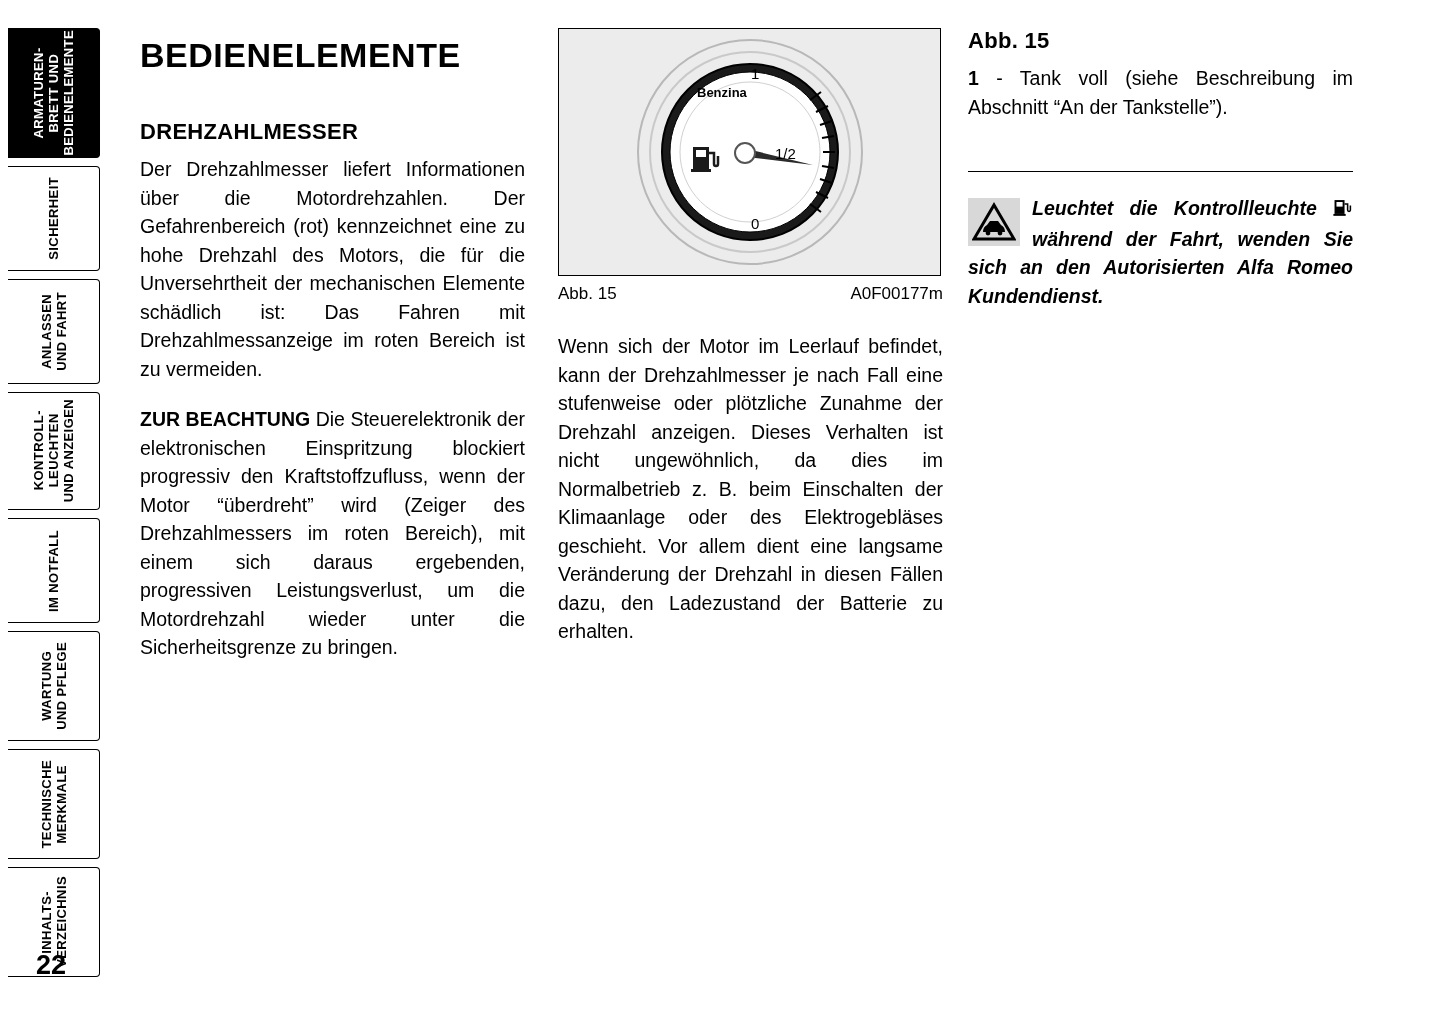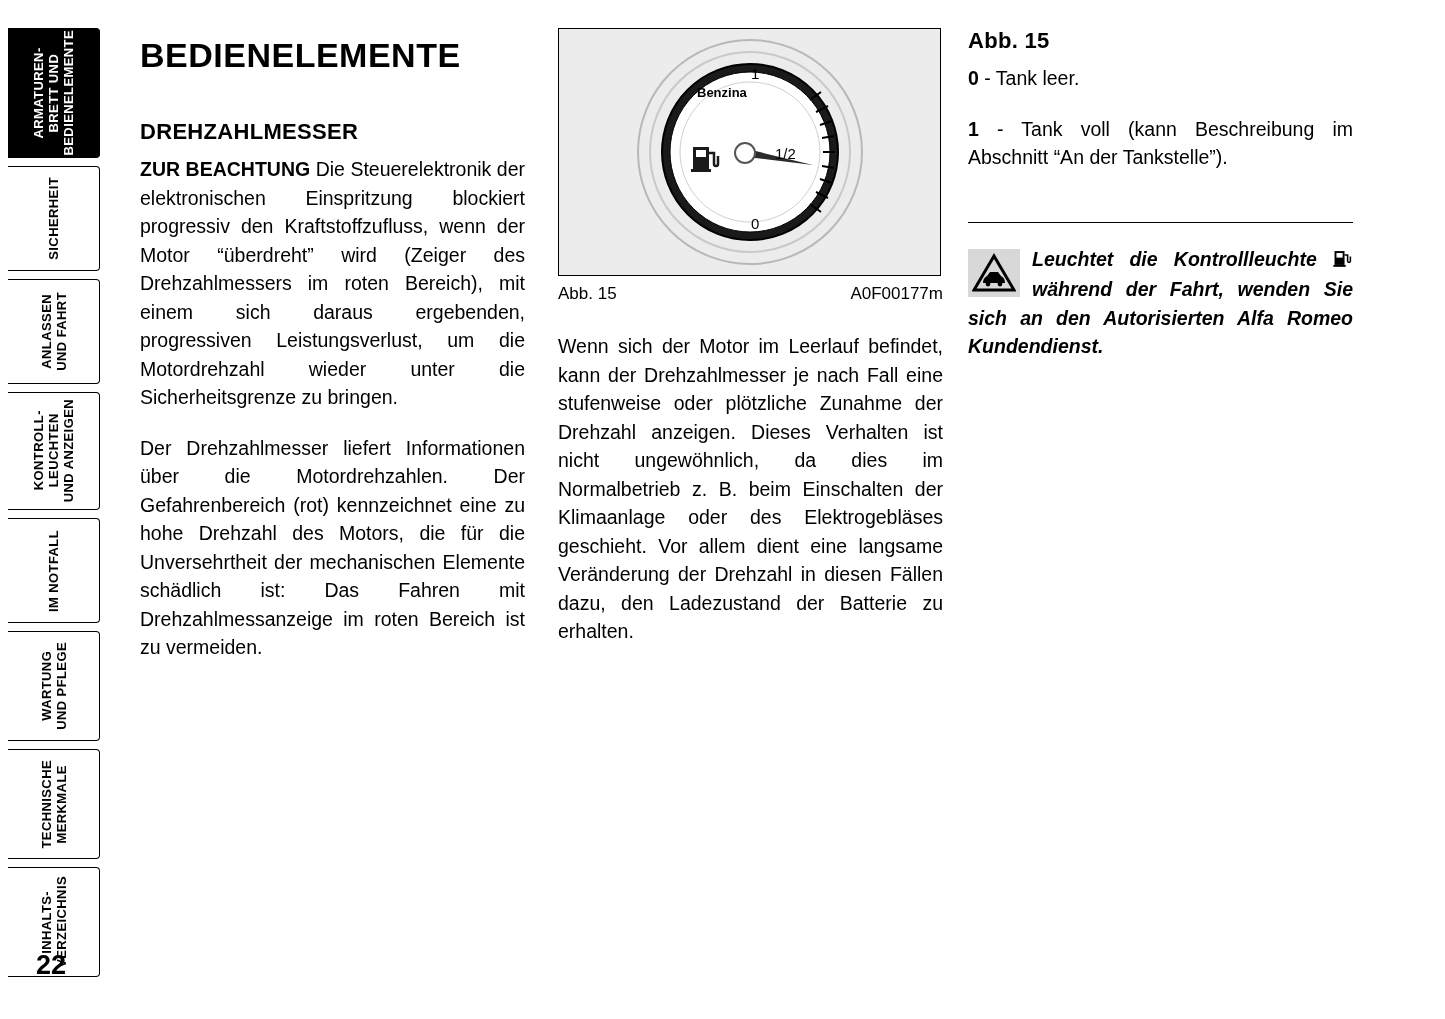--- a/index.html
+++ b/index.html
@@ -208,23 +208,23 @@
   <div id="page-number">22</div>
 </div>
 
 <div id="content">
 
   <div class="col" id="col1">
     <h1 class="page-title">BEDIENELEMENTE</h1>
 
     <h2 class="section-title">DREHZAHLMESSER</h2>
 
+    <p class="body">Der Drehzahlmesser liefert Informationen über die Motordrehzahlen. Der Gefahrenbereich (rot) kennzeichnet eine zu hohe Drehzahl des Motors, die für die Unversehrtheit der mechanischen Elemente schädlich ist: Das Fahren mit Drehzahlmessanzeige im roten Bereich ist zu vermeiden.</p>
+
     <p class="body"><span class="lead-bold">ZUR BEACHTUNG</span><span> Die Steuerelektronik der elektronischen Einspritzung blockiert progressiv den Kraftstoffzufluss, wenn der Motor “überdreht” wird (Zeiger des Drehzahlmessers im roten Bereich), mit einem sich daraus ergebenden, progressiven Leistungsverlust, um die Motordrehzahl wieder unter die Sicherheitsgrenze zu bringen.</span></p>
-
-    <p class="body">Der Drehzahlmesser liefert Informationen über die Motordrehzahlen. Der Gefahrenbereich (rot) kennzeichnet eine zu hohe Drehzahl des Motors, die für die Unversehrtheit der mechanischen Elemente schädlich ist: Das Fahren mit Drehzahlmessanzeige im roten Bereich ist zu vermeiden.</p>
   </div>
 
   <div class="col" id="col2">
 
     <div class="figure-box">
       <div class="gauge-wrap">
         <svg width="230" height="230" viewBox="0 0 230 230">
           <circle cx="115" cy="115" r="112" fill="none" stroke="#b8b8b8" stroke-width="2"></circle>
           <circle cx="115" cy="115" r="100" fill="none" stroke="#c9c9c9" stroke-width="2"></circle>
           <circle cx="115" cy="115" r="88" fill="#1a1a1a" stroke="#000000" stroke-width="2"></circle>
@@ -269,23 +269,22 @@
     <p class="body">Wenn sich der Motor im Leerlauf befindet, kann der Drehzahlmesser je nach Fall eine stufenweise oder plötzliche Zunahme der Drehzahl anzeigen. Dieses Verhalten ist nicht ungewöhnlich, da dies im Normalbetrieb z. B. beim Einschalten der Klimaanlage oder des Elektrogebläses geschieht. Vor allem dient eine langsame Veränderung der Drehzahl in diesen Fällen dazu, den Ladezustand der Batterie zu erhalten.</p>
   </div>
 
   <div class="col" id="col3">
 
     <h2 class="section-title">
       <span class="line2">Abb. 15</span>
     </h2>
 
 
-    <p class="body"><span class="lead-bold">0</span><span> - Tank leer.</span></p>
-
-    <p class="body"><span class="lead-bold">1</span><span> - Tank voll (kann Beschreibung im Abschnitt “An der Tankstelle”).</span></p>
+
+    <p class="body"><span class="lead-bold">1</span><span> - Tank voll (siehe Beschreibung im Abschnitt “An der Tankstelle”).</span></p>
 
 
     <div class="note">
       <div class="note-rule"></div>
       <div class="note-icon">
         <svg width="44" height="40" viewBox="0 0 44 40">
           <path d="M22 3 L42 37 L2 37 Z" fill="none" stroke="#000000" stroke-width="3"></path>
           <g transform="translate(9,17)">
             <path d="M2 13 q0-5 4-7 l3-4 h8 l3 4 q4 2 4 7 z" fill="#000000"></path>
             <circle cx="7" cy="14" r="2.4" fill="#000000"></circle>

